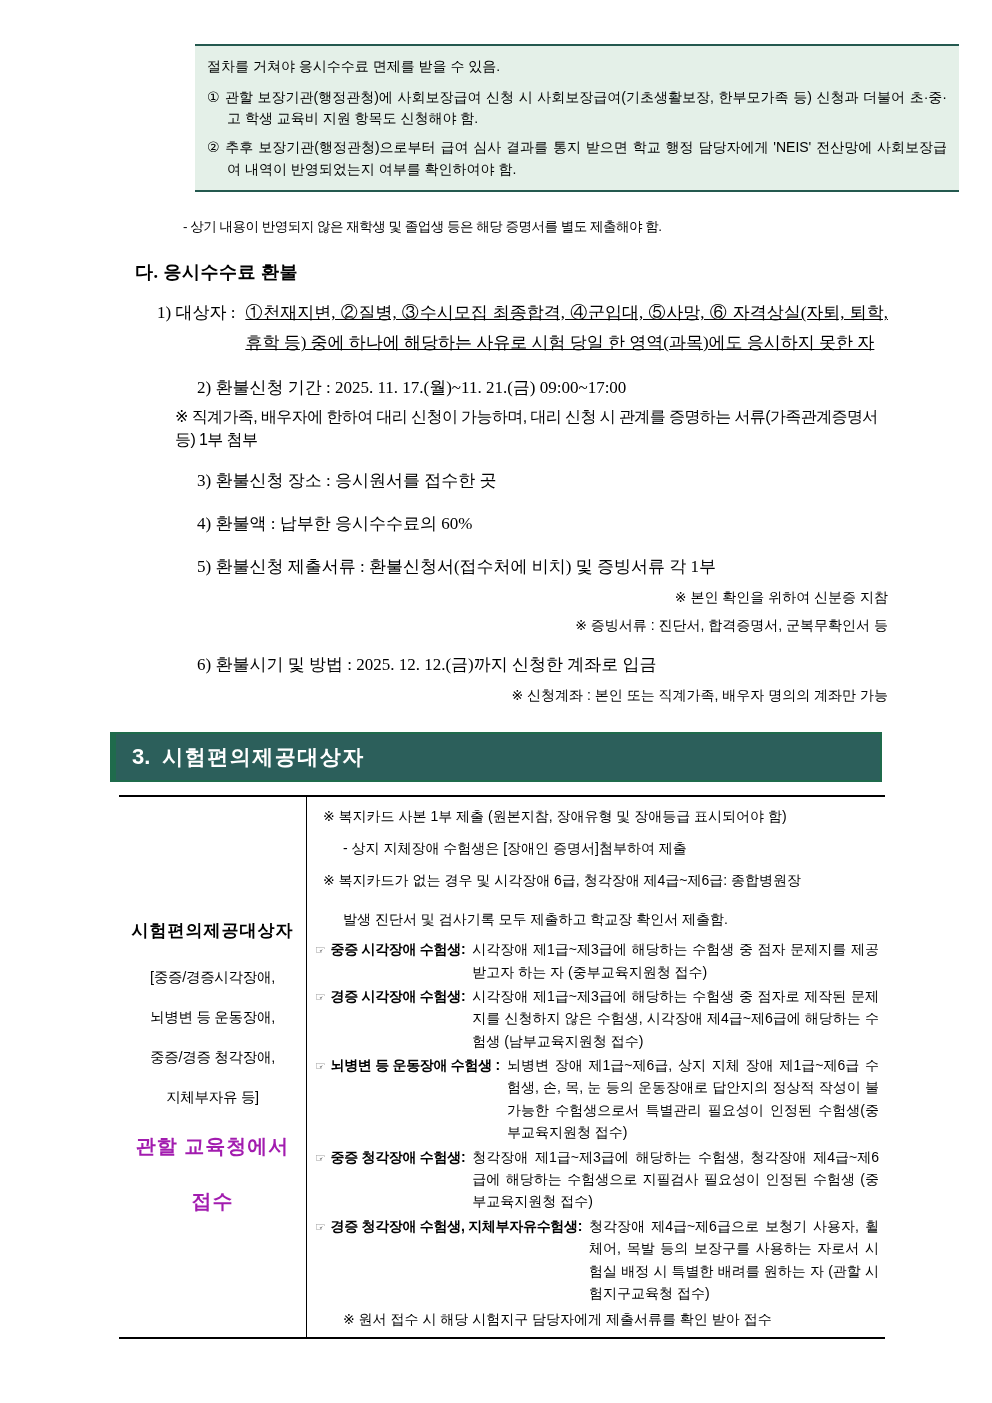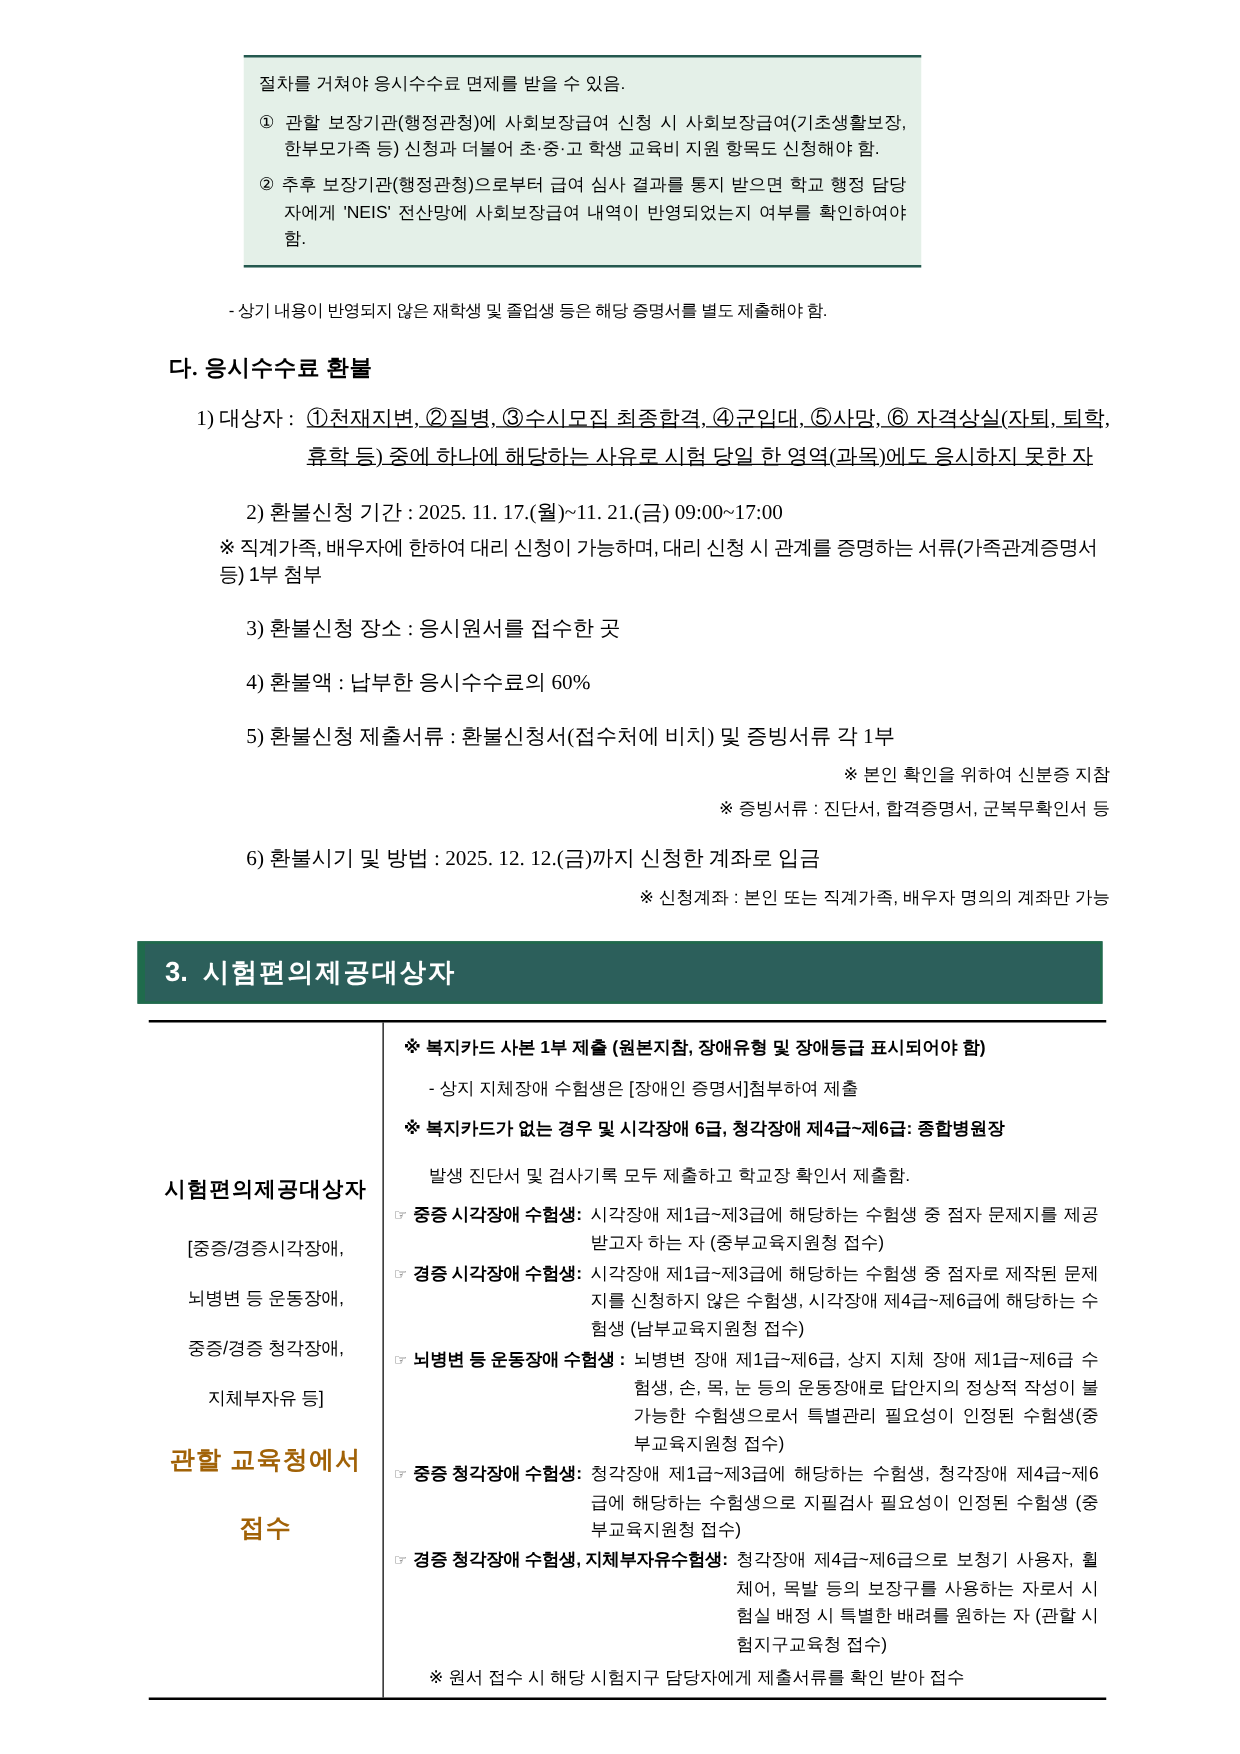--- a/index.html
+++ b/index.html
@@ -5,21 +5,21 @@
   * { margin:0; padding:0; box-sizing:border-box; }
   body { background:#fff; }
   .page {
     width:992px; min-height:1403px; background:#ffffff;
     font-family:"Liberation Serif","DejaVu Serif",serif;
     color:#000; position:relative; overflow:hidden;
     padding:44px 104px 30px 110px;
   }
   
   .notice-box {
-    margin-left:85px; width:542px;
+    margin-left:85px; width:764px;
     background:#e4f0e8;
     border-top:2px solid #24594f; border-bottom:2px solid #24594f;
     padding:10px 12px 10px 12px;
     font-family:"Liberation Sans","DejaVu Sans",sans-serif;
     font-size:14px; line-height:1.55; text-align:justify;
     word-break:break-all;
   }
   .notice-box .box-intro { margin-bottom:9px; }
   .notice-box .box-item { padding-left:20px; text-indent:-20px; margin-bottom:7px; }
   .notice-box .box-item:last-child { margin-bottom:0; }
@@ -68,29 +68,29 @@
     display:flex;
     font-family:"Liberation Sans","DejaVu Sans",sans-serif;
   }
   .acc-left {
     width:188px; border-right:1px solid #000;
     display:flex; flex-direction:column; justify-content:center; align-items:center;
     text-align:center; padding:10px 4px;
   }
   .acc-left .acc-title { font-size:17px; font-weight:bold; letter-spacing:1px; margin-bottom:26px; }
   .acc-left .acc-line { font-size:14.5px; margin-bottom:21px; letter-spacing:-0.3px; }
-  .acc-left .acc-red { color:#a16207; font-weight:bold; font-size:20px; letter-spacing:1px; }
+  .acc-left .acc-red { color:#a21caf; font-weight:bold; font-size:20px; letter-spacing:1px; }
   .acc-left .acc-red1 { margin-top:5px; margin-bottom:28px; }
   .acc-right {
     flex:1; padding:8px 6px 6px 8px;
     font-size:14px; line-height:1.6;
   }
   .r-note {
     padding-left:82px; text-indent:-74px;
-    text-align:justify; word-break:break-all; margin-bottom:10px;font-weight:bold;
+    text-align:justify; word-break:break-all; margin-bottom:10px;
   }
   .r-note2 { margin-bottom:16px; }
   .r-sub { margin-left:28px; margin-bottom:10px; }
   .r-plain { margin-left:28px; margin-bottom:8px; }
   .hand-item { display:flex; margin-bottom:2px; }
   .hand-head { white-space:nowrap; font-weight:bold; margin-right:7px; letter-spacing:-0.3px; }
   .hand-icon { font-weight:normal; font-size:12px; color:#444; margin-right:5px; }
   .hand-desc { flex:1; text-align:justify; word-break:break-all; }
   .r-final { margin-left:28px; margin-top:4px; }
 </style>

